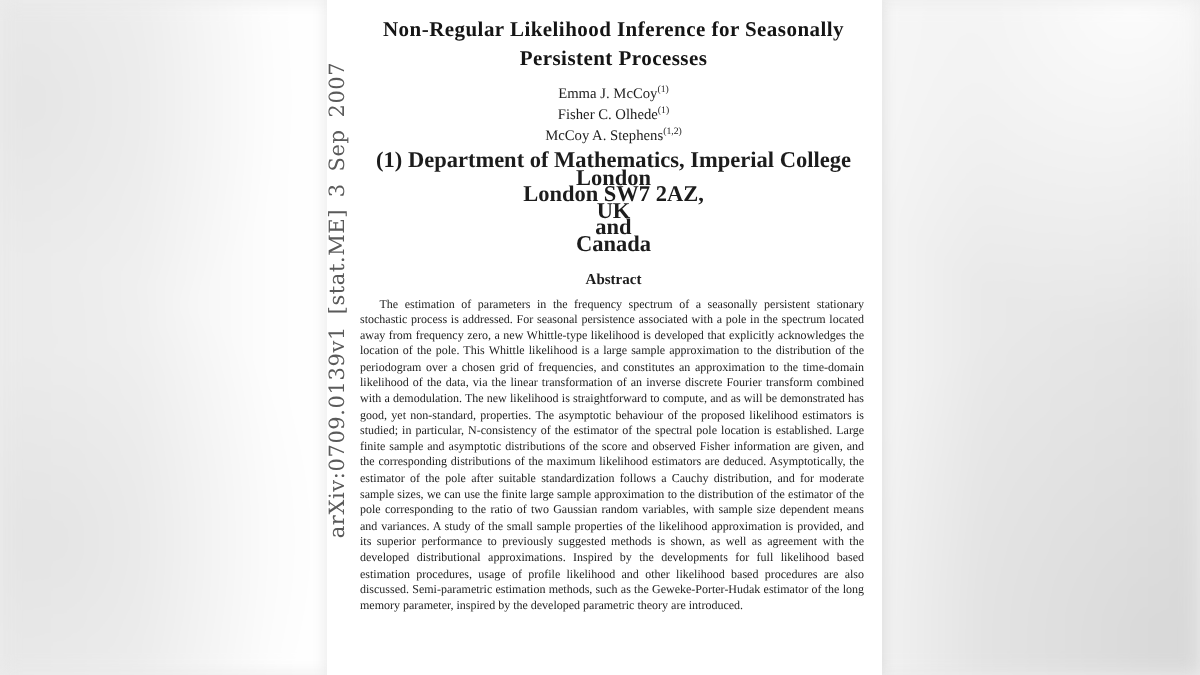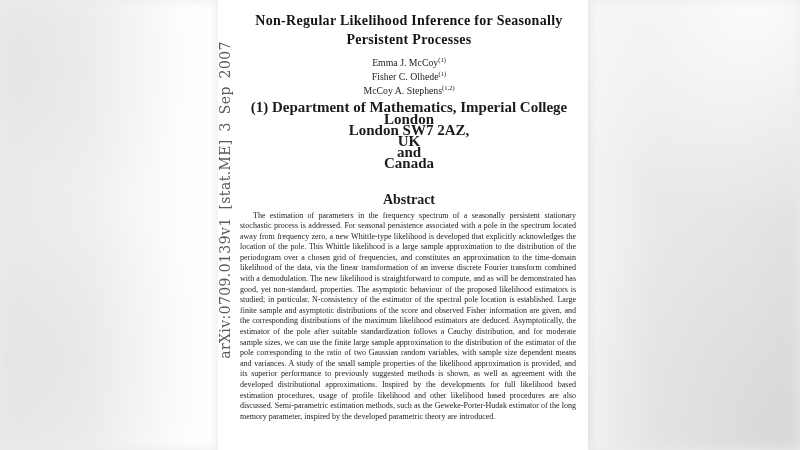--- a/index.html
+++ b/index.html
@@ -70,22 +70,22 @@
   }
 
   .authors { margin-top: 6px; font-size: 9.8px; line-height: 10.5px; }
   .author-line sup { font-size: 6.5px; }
 
   .affiliations { margin-top: 6px; font-size: 15px; line-height: 11.2px; font-weight: bold; }
 
   .date { margin-top: 7px; font-size: 9.8px; line-height: 11px; }
 
   .abstract-heading {
-    margin-top: 24px;
-    font-size: 14px; font-weight: bold; line-height: 11px;
+    margin-top: 11px;
+    font-size: 10px; font-weight: bold; line-height: 11px;
   }
 
   .abstract-body {
     margin: 6px 2px 0 0;
     text-align: justify;
     font-size: 8px;
     line-height: 10.6px;
     text-indent: 13px;
     color: #222;
   }

